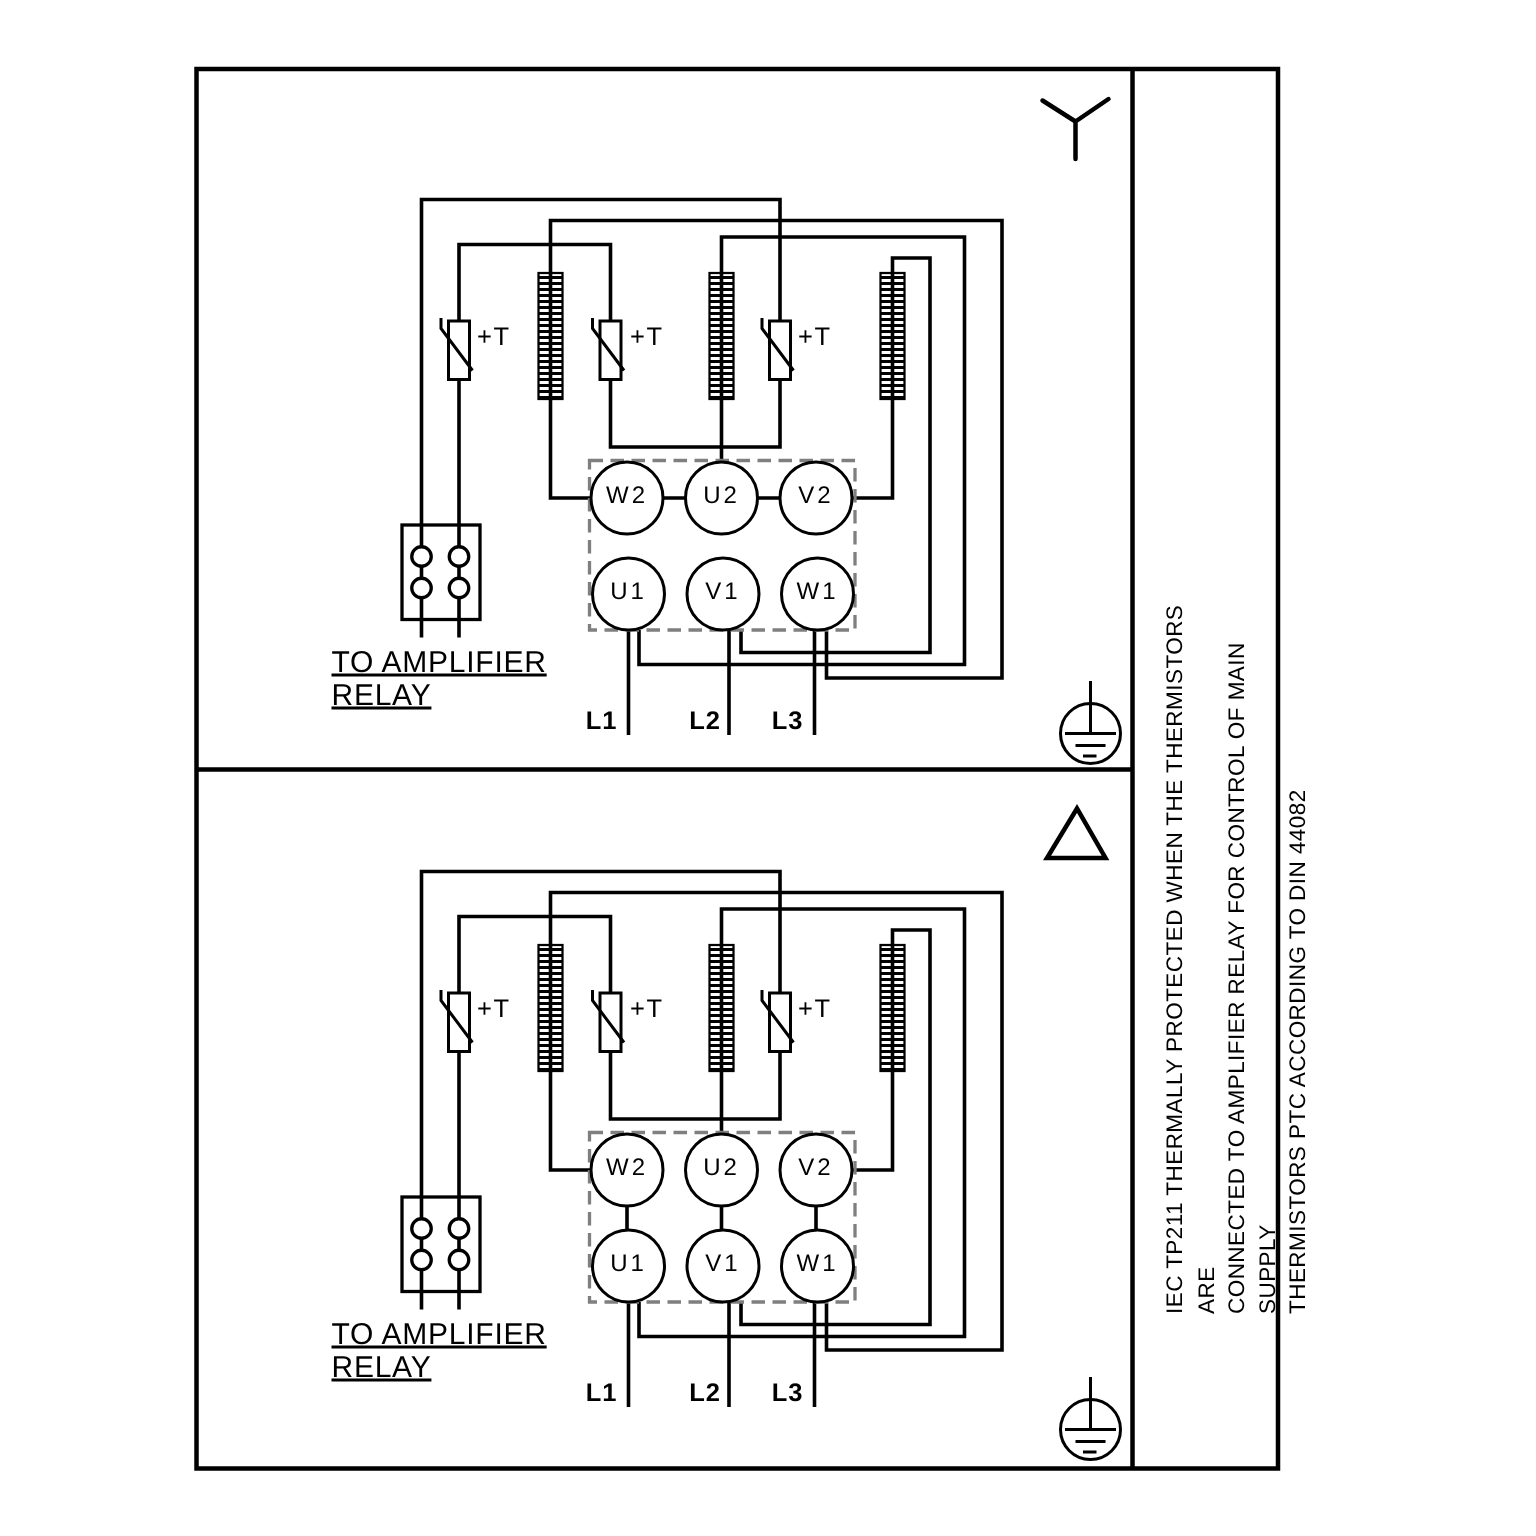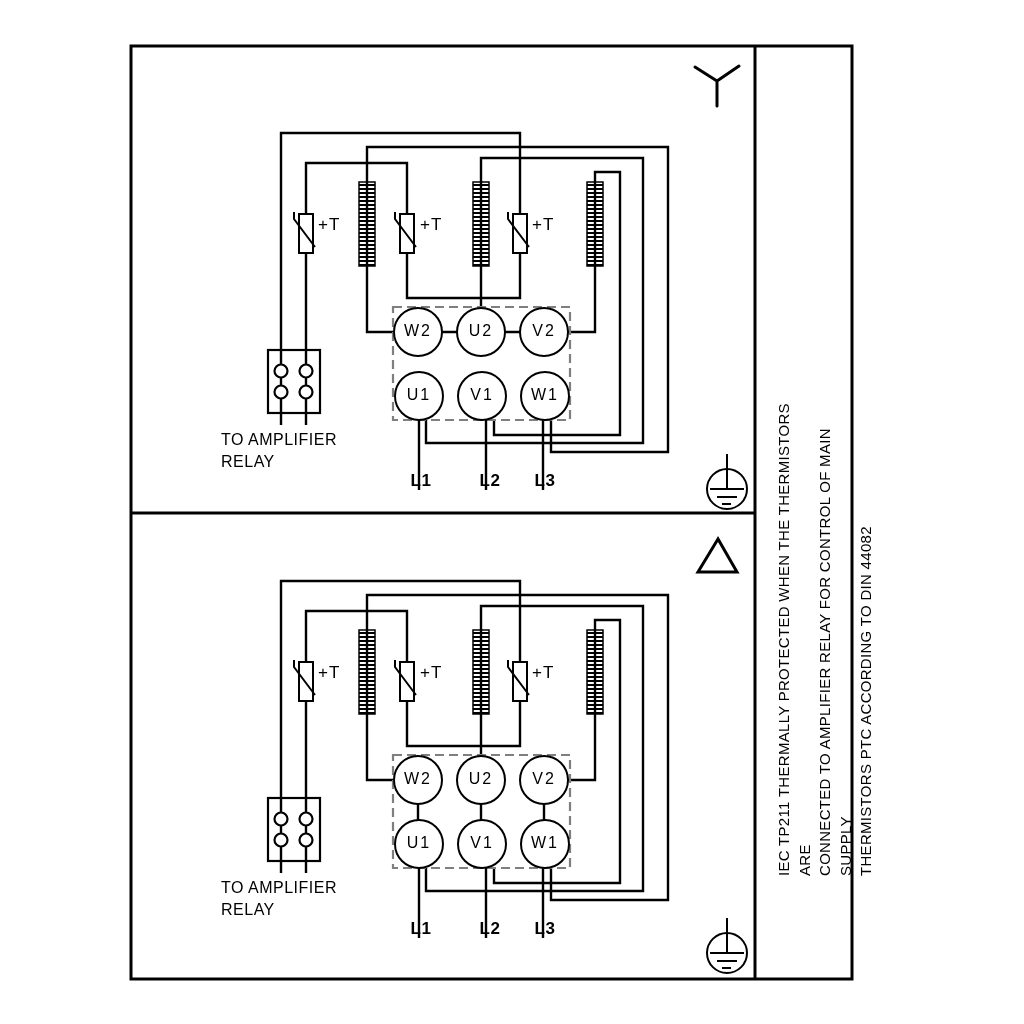--- a/index.html
+++ b/index.html
@@ -2,22 +2,22 @@
 <html><head>
 <meta charset="utf-8">
 <style>
   html,body{margin:0;padding:0;background:#ffffff;}
   #stage{position:relative;width:1024px;height:1024px;background:#ffffff;overflow:hidden;
          font-family:"Liberation Sans",sans-serif;color:#000;}
   #linework{position:absolute;left:0;top:0;}
   .lbl{position:absolute;white-space:nowrap;color:#000;}
   .term{font-size:16px;letter-spacing:2px;transform:translate(-50%,-54%);}
   .tlab{font-size:17px;letter-spacing:1px;}
-  .llab{font-size:17px;font-weight:bold;letter-spacing:0.5px;transform:translate(-50%,-50%);margin-left:20px;}
-  .cap{font-size:16px;letter-spacing:0.5px;}
+  .llab{font-size:17px;font-weight:bold;letter-spacing:0.5px;transform:translate(-50%,-50%);}
+  .cap{font-size:20px;letter-spacing:0.5px;text-decoration:underline;}
   .note{position:absolute;left:774px;top:876px;width:500px;
         transform:rotate(-90deg);transform-origin:0 0;
         font-size:15px;line-height:20.5px;letter-spacing:0.3px;}
 </style>
 </head>
 <body>
 
 <div id="stage">
 
   <svg id="linework" width="1024" height="1024" viewBox="0 0 1024 1024">

